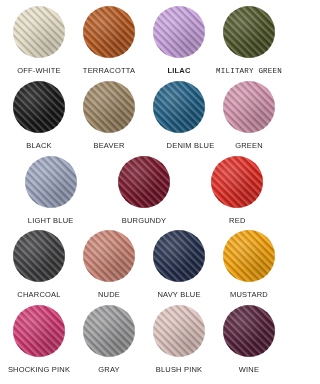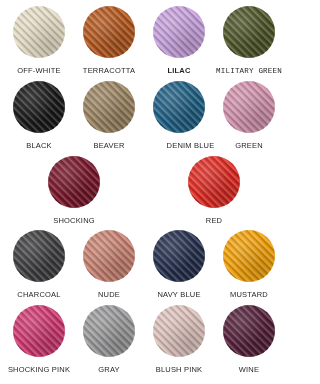--- a/index.html
+++ b/index.html
@@ -131,22 +131,26 @@
       <div class="swatch-label" style="color: rgb(35, 31, 32); margin-left: 23px;">DENIM BLUE</div>
     </div>
     <div class="swatch-cell">
       <div class="swatch-disc" style="background-color: rgb(209, 146, 171);"></div>
       <div class="swatch-label" style="color: rgb(35, 31, 32);">GREEN</div>
     </div>
   </div>
 
   <div class="swatch-row">
     <div class="swatch-cell">
+      <div class="swatch-disc" style="background-color: rgb(154, 163, 189);"></div>
+      <div class="swatch-label" style="color: rgb(35, 31, 32);">LIGHT BLUE</div>
+    </div>
+    <div class="swatch-cell">
       <div class="swatch-disc" style="background-color: rgb(120, 22, 42);"></div>
-      <div class="swatch-label" style="color: rgb(35, 31, 32);">SHOCKING</div>
+      <div class="swatch-label" style="color: rgb(35, 31, 32);">BURGUNDY</div>
     </div>
     <div class="swatch-cell">
       <div class="swatch-disc" style="background-color: rgb(224, 42, 34);"></div>
       <div class="swatch-label" style="color: rgb(35, 31, 32);">RED</div>
     </div>
   </div>
 
   <div class="swatch-row">
     <div class="swatch-cell">
       <div class="swatch-disc" style="background-color: rgb(63, 63, 65);"></div>

